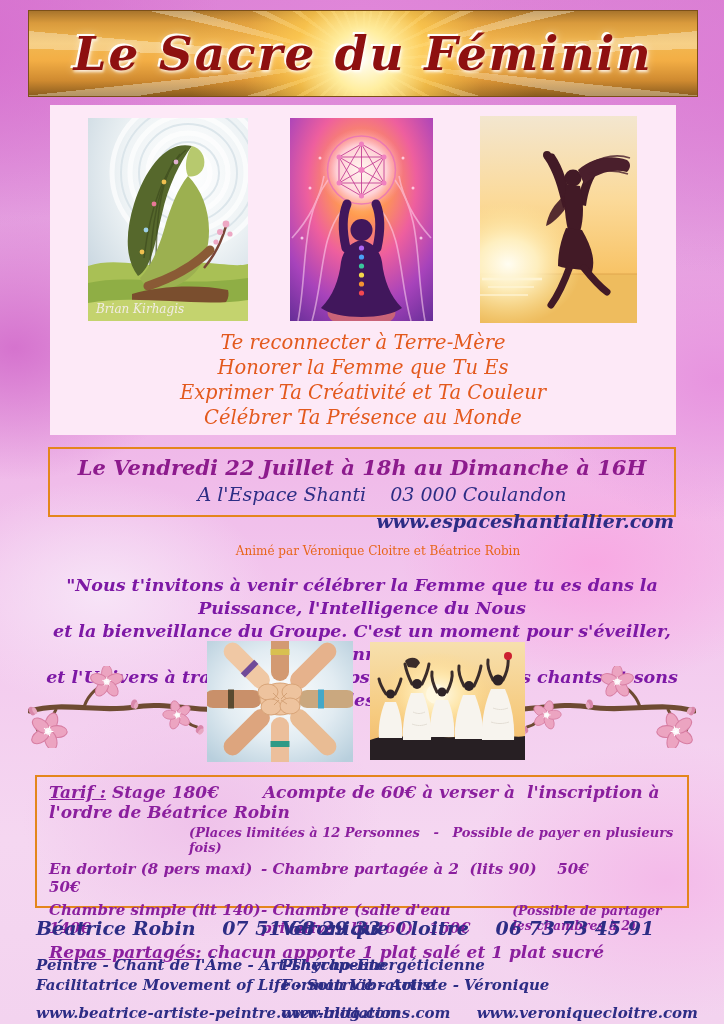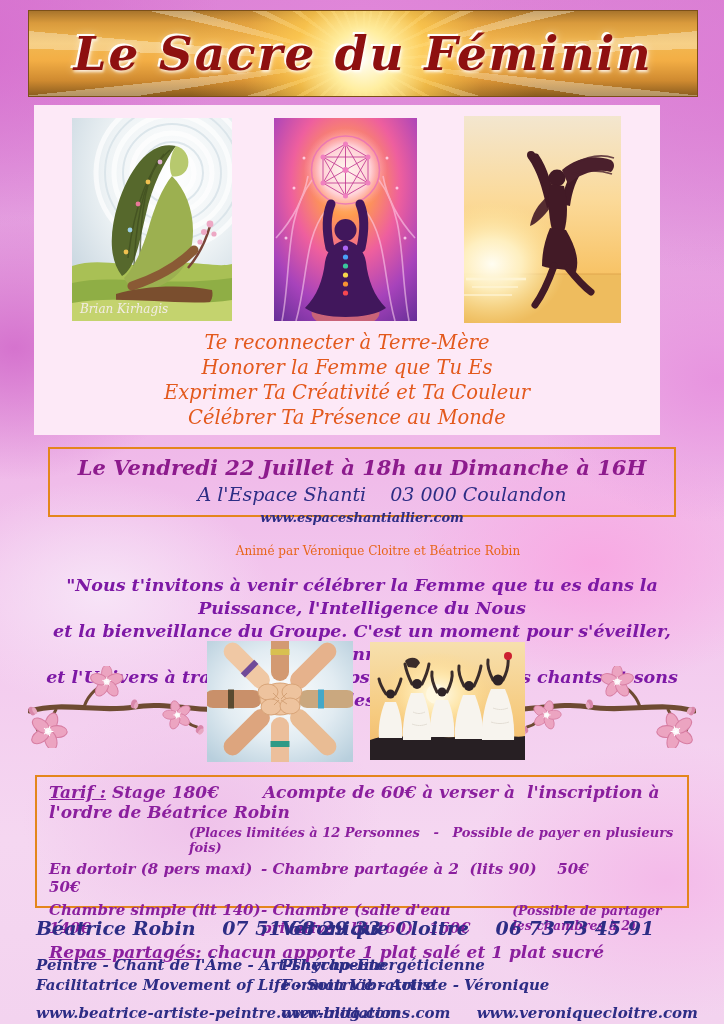--- a/index.html
+++ b/index.html
@@ -28,35 +28,35 @@
       radial-gradient(circle at 50% 58%, #fffef2 0%, #ffeea0 9%, rgba(255,204,80,0.75) 20%, rgba(250,180,70,0.25) 36%, rgba(250,180,70,0) 52%),
       repeating-conic-gradient(from 8deg at 50% 58%, rgba(255,252,235,0.35) 0deg 3deg, rgba(255,252,235,0) 3deg 11deg),
       linear-gradient(180deg,#a8742c 0%,#d99a3c 14%,#f2b851 38%,#f3ae45 58%,#cf8a30 82%,#8a5c1e 100%);
   }
   .banner h1 {
     margin:0; font-size:47px; font-weight:bold; font-style:italic; letter-spacing:2px;
     color:#8e1010;
     text-shadow:-2px -2px 0 rgba(255,255,255,.95), 1px 2px 3px rgba(255,255,255,.8), 0 0 10px rgba(255,255,255,.55);
   }
   
-  .panel { position:absolute; left:34px; top:105px; width:626px; height:330px; background:#fde9f7; }
+  .panel { position:absolute; left:50px; top:105px; width:626px; height:330px; background:#fde9f7; }
   .art { position:absolute; overflow:hidden; }
   #art1 { left:38px;  top:13px; width:160px; height:203px; }
   #art2 { left:240px; top:13px; width:143px; height:203px; }
   #art3 { left:430px; top:11px; width:157px; height:207px; }
   .intro { position:absolute; left:0; top:225px; width:100%; text-align:center; }
   .intro div { font-style:italic; font-size:19.5px; line-height:25px; color:#e3591d; }
   
   .event-box {
     position:absolute; left:48px; top:447px; width:628px; height:70px; box-sizing:border-box;
     border:2px solid #e4861c; text-align:center; padding-top:6px;
   }
   .event-dates { font-size:21px; font-weight:bold; font-style:italic; color:#8d1b8d; }
   .event-loc   { font-size:19px; font-style:italic; color:#2d2d85; margin-top:3px; white-space:pre-wrap;padding-left:40px; }
-  .event-site  { font-size:13px; font-weight:bold; font-style:italic; color:#2d2d85; margin-top:5px; }
+  .event-site  { font-size:19px; font-weight:bold; font-style:italic; color:#2d2d85; margin-top:5px;text-align:right; }
   
   .anime { position:absolute; top:544px; left:16px; width:100%; text-align:center;
            font-size:12px; color:#e8661c; }
   .desc  { position:absolute; top:574px; left:28px; width:668px; text-align:center;
            font-style:italic; font-weight:bold; font-size:17.5px; line-height:23px; color:#7d18a5; }
   
   .band-item { position:absolute; }
   #branchL { left:28px;  top:666px; width:212px; height:82px; }
   #branchR { left:484px; top:666px; width:212px; height:82px; transform:scaleX(-1); }
   #hands   { left:207px; top:641px; width:146px; height:121px; }

